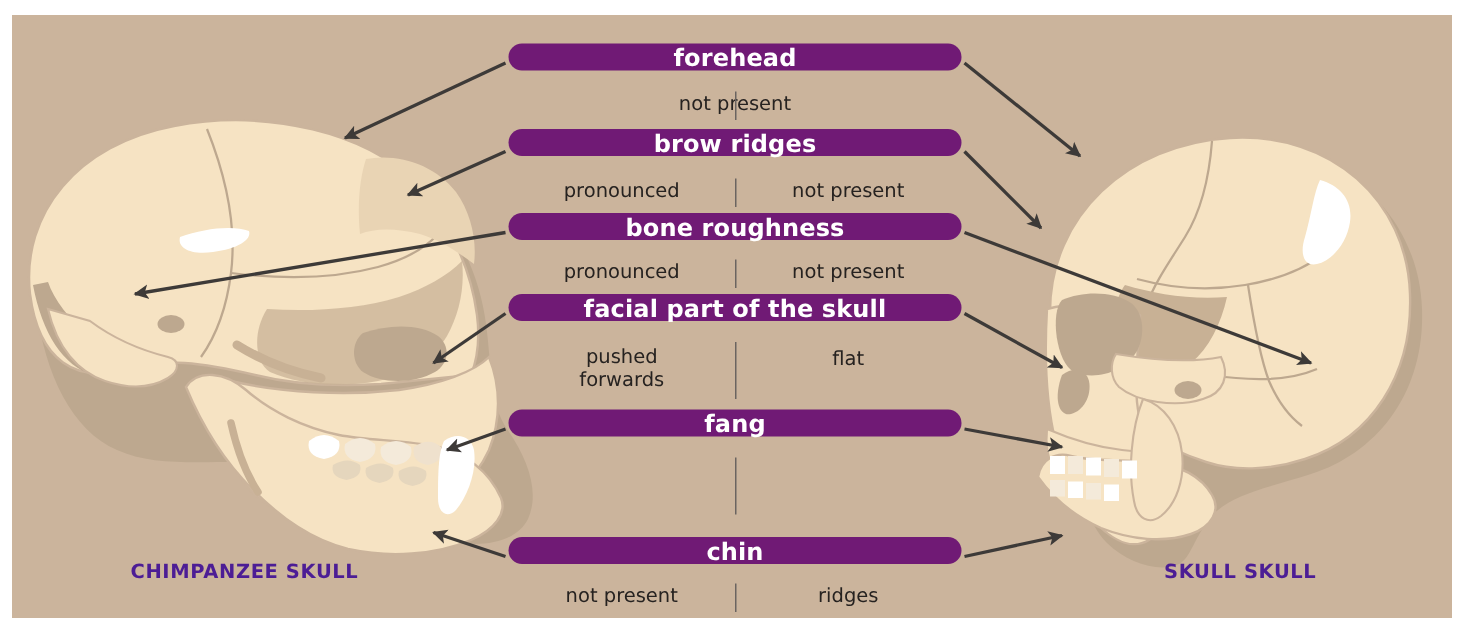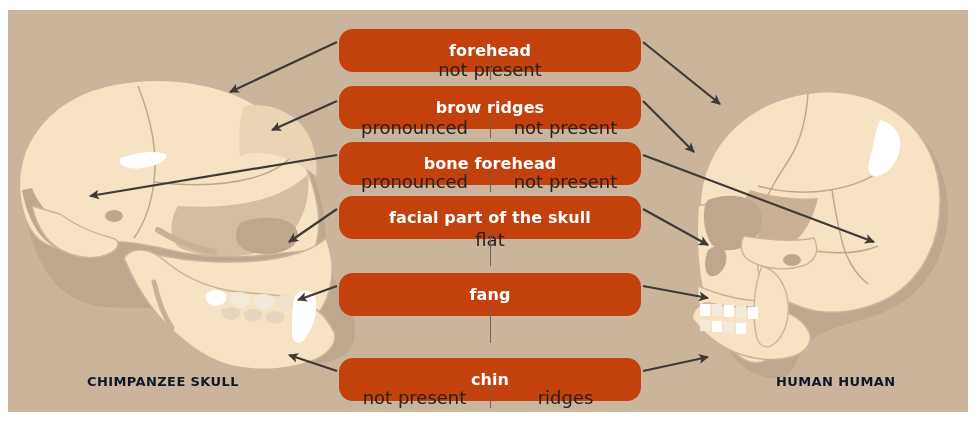--- a/index.html
+++ b/index.html
@@ -11,40 +11,40 @@
   #panel{
     position:absolute;left:8px;top:10px;width:960px;height:402px;
     background:#cbb49c;overflow:hidden;
   }
   .skull-layer{position:absolute;left:0;top:0;width:960px;height:402px;}
   .arrow-layer{position:absolute;left:0;top:0;width:960px;height:402px;}
   .rows{position:absolute;left:0;top:0;width:960px;height:402px;}
 
   .row{position:absolute;left:0;width:960px;}
   .pill{
-    position:absolute;left:331px;width:302px;height:43px;
-    background:#c2410c;border-radius:14px;
+    position:absolute;left:331px;width:302px;height:18px;
+    background:#701a75;border-radius:14px;
     display:flex;align-items:center;justify-content:center;
     color:#ffffff;font-size:16px;font-weight:bold;
     letter-spacing:.1px;box-sizing:border-box;text-align:center;
   }
   .vals{
     position:absolute;left:331px;width:302px;
-    display:flex;color:#262220;font-size:18px;
+    display:flex;color:#262220;font-size:13px;
   }
   .vals .cell{
     flex:1 1 50%;text-align:center;line-height:15px;
     display:flex;align-items:flex-start;justify-content:center;
   }
   .vals .cell span{display:block;}
   .divider{
     position:absolute;width:1px;background:#6b6460;
   }
   .caption{
-    position:absolute;color:#0f172a;font-size:13px;font-weight:bold;
+    position:absolute;color:#4c1d95;font-size:13px;font-weight:bold;
     letter-spacing:.4px;white-space:nowrap;
   }
   #cap-left{left:79px;top:364px;}
   #cap-right{left:768px;top:364px;}
 </style>
 </head>
 <body>
 
 <div id="stage">
   <div id="panel">
@@ -227,36 +227,39 @@
             <span>pronounced</span>
           </div>
           <div class="cell">
             <span>not present</span>
           </div>
         </div>
         <div class="divider" style="left:482px;top:109px;height:19px"></div>
       </div>
 
       <div class="row">
-        <div class="pill" style="top:132px">bone forehead</div>
+        <div class="pill" style="top:132px">bone roughness</div>
         <div class="vals" style="top:164px">
           <div class="cell">
             <span>pronounced</span>
           </div>
           <div class="cell">
             <span>not present</span>
           </div>
         </div>
         <div class="divider" style="left:482px;top:163px;height:19px"></div>
       </div>
 
       <div class="row">
         <div class="pill" style="top:186px">facial part of the skull</div>
         <div class="vals" style="top:221px">
           <div class="cell">
+            <span style="max-width:90px">pushed forwards</span>
+          </div>
+          <div class="cell">
             <span style="margin-top:1px">flat</span>
           </div>
         </div>
         <div class="divider" style="left:482px;top:218px;height:38px"></div>
       </div>
 
       <div class="row">
         <div class="pill" style="top:263px">fang</div>
         <div class="vals" style="top:298px">
         </div>
@@ -271,16 +274,16 @@
           </div>
           <div class="cell">
             <span>ridges</span>
           </div>
         </div>
         <div class="divider" style="left:482px;top:379px;height:19px"></div>
       </div>
     </div>
 
     <div class="caption" id="cap-left">CHIMPANZEE SKULL</div>
-    <div class="caption" id="cap-right">HUMAN HUMAN</div>
+    <div class="caption" id="cap-right">SKULL SKULL</div>
 
   </div>
 </div>
 
 </body></html>

